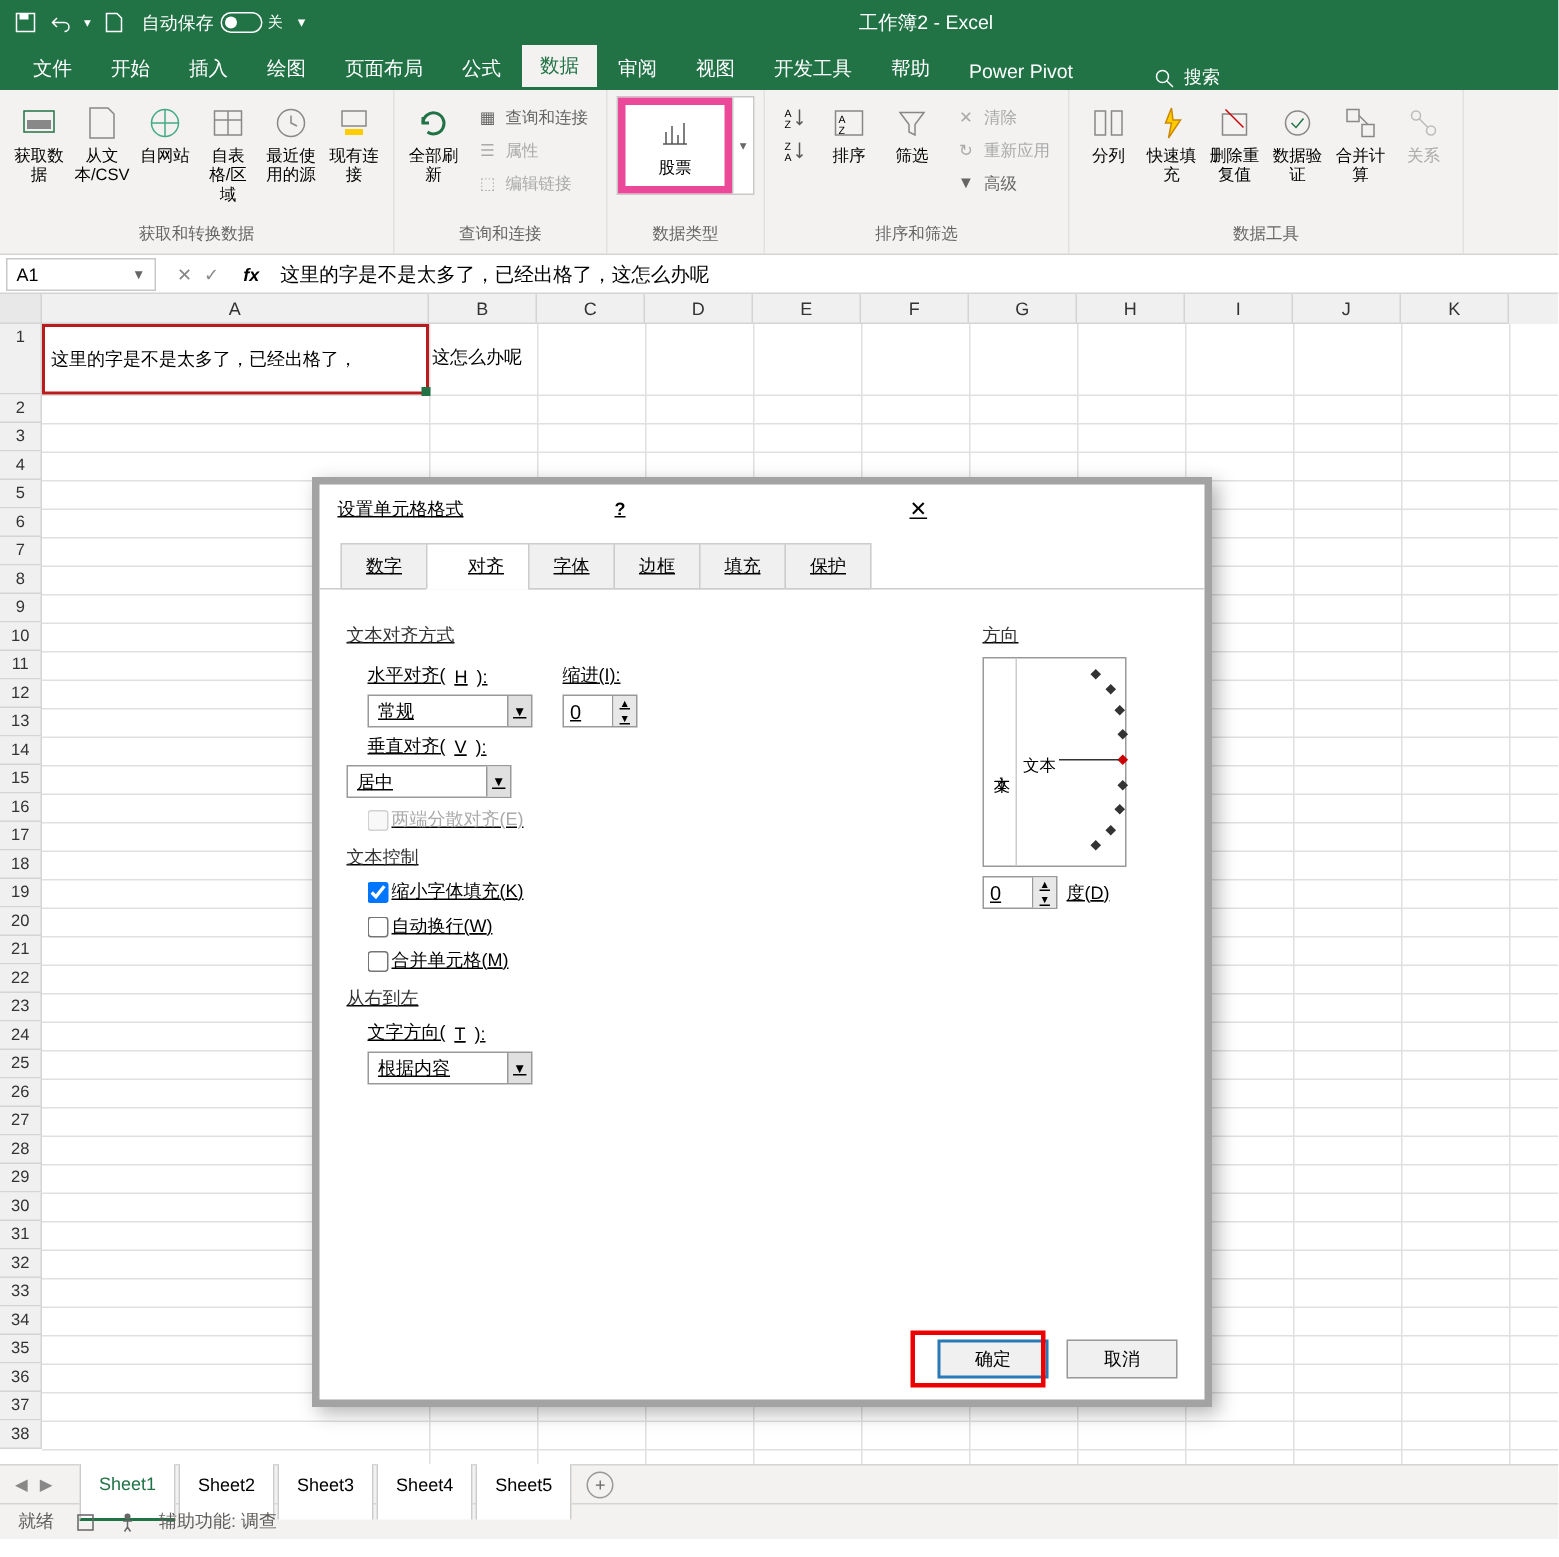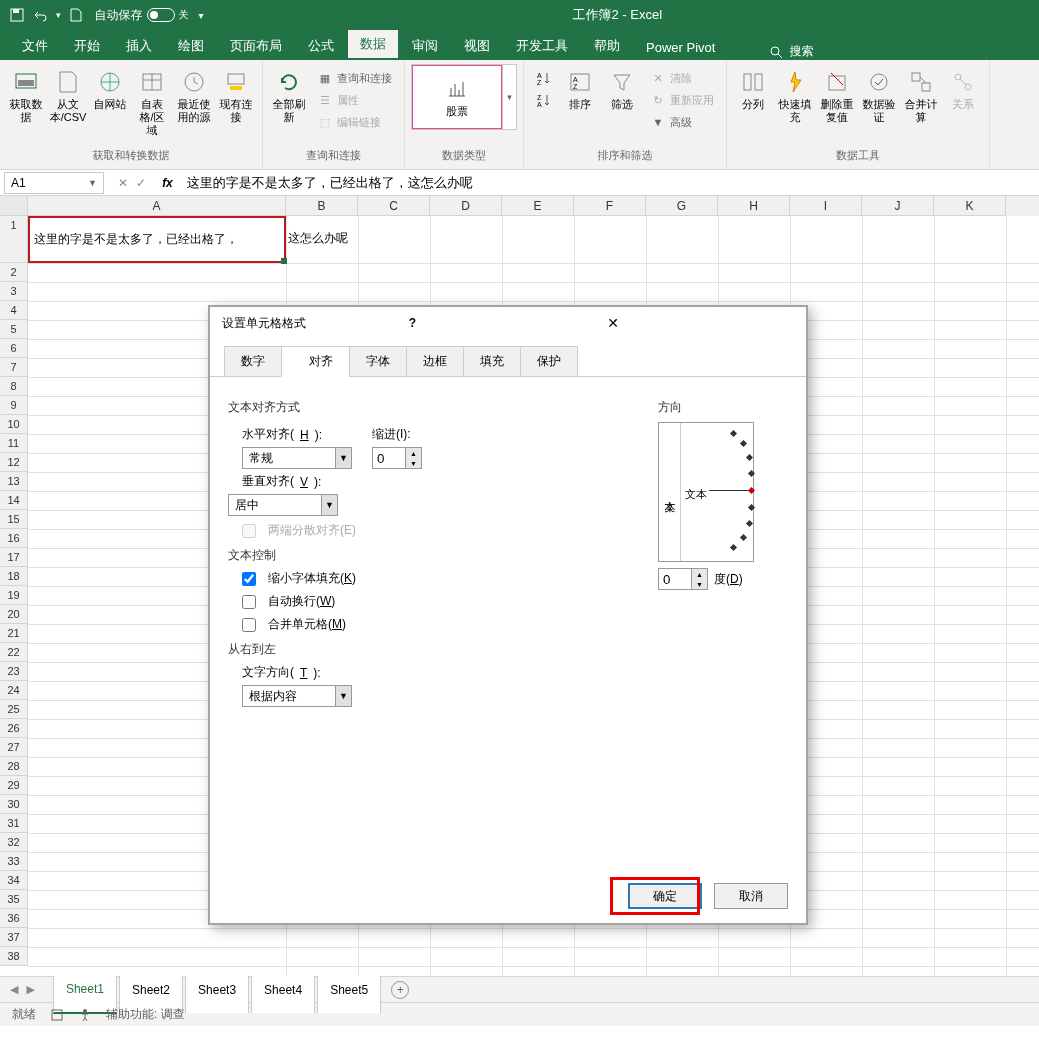--- a/index.html
+++ b/index.html
@@ -18,21 +18,21 @@
     .ribbon-content { background: #f3f2f1; height: 110px; display: flex; border-bottom: 1px solid #d4d4d4; }
     .ribbon-group { display: flex; flex-direction: column; padding: 4px 6px; border-right: 1px solid #e1e1e1; }
     .ribbon-group-items { flex: 1; display: flex; align-items: flex-start; gap: 2px; }
     .ribbon-group-label { text-align: center; font-size: 11px; color: #666; padding: 2px 0; }
     .rbtn-lg { display: flex; flex-direction: column; align-items: center; justify-content: flex-start; width: 40px; padding: 4px 2px; cursor: pointer; text-align: center; font-size: 11px; line-height: 1.2; gap: 2px; }
     .rbtn-lg .ico { width: 28px; height: 28px; display: flex; align-items: center; justify-content: center; }
     .rbtn-sm { display: flex; align-items: center; gap: 4px; padding: 2px 4px; cursor: pointer; font-size: 11px; color: #666; }
     .rbtn-sm.dis { color: #aaa; }
     .rbtn-sm .ico { width: 16px; height: 16px; display: flex; align-items: center; justify-content: center; }
     .stack { display: flex; flex-direction: column; gap: 2px; padding: 4px 2px; }
-    .stock-box { border: 1px solid #ec4899; background: #fff; width: 90px; height: 64px; display: flex; flex-direction: column; align-items: center; justify-content: center; font-size: 11px; gap: 4px; }
+    .stock-box { border: 5px solid #ec4899; background: #fff; width: 76px; height: 64px; display: flex; flex-direction: column; align-items: center; justify-content: center; font-size: 11px; gap: 4px; }
     .stock-gallery { display: flex; align-items: center; border: 1px solid #c8c8c8; background: #fff; }
     .gallery-arrow { width: 14px; border-left: 1px solid #c8c8c8; display: flex; align-items: center; justify-content: center; height: 64px; font-size: 9px; color: #666; }
     .formula-bar { height: 26px; display: flex; align-items: center; border-bottom: 1px solid #d4d4d4; background: #fff; }
     .namebox { width: 100px; border: 1px solid #c8c8c8; height: 22px; margin: 0 4px; display: flex; align-items: center; padding: 0 6px; background: #fff; font-size: 12px; }
     .namebox .dd { margin-left: auto; font-size: 9px; color: #666; }
     .fb-btns { display: flex; gap: 8px; padding: 0 10px; color: #888; }
     .fb-fx { font-style: italic; font-weight: bold; margin: 0 6px; }
     .fb-input { flex: 1; padding: 0 8px; font-size: 13px; font-family: Liberation Mono, monospace; }
     .grid-area { position: relative; height: 780px; overflow: hidden; background: #fff; }
     .col-headers { display: flex; height: 20px; background: #f0f0f0; }
@@ -44,41 +44,41 @@
     .row-headers { width: 28px; }
     .row-h { height: 19px; border-right: 1px solid #d4d4d4; border-bottom: 1px solid #d4d4d4; text-align: center; font-size: 11px; color: #333; background: #f0f0f0; line-height: 19px; }
     .cells { position: relative; }
     .cells .gridlines { position: absolute; inset: 0; }
     .gl-v, .gl-h { position: absolute; background: #e0e0e0; }
     .gl-v { width: 1px; top: 0; bottom: 0; }
     .gl-h { height: 1px; left: 0; right: 0; }
     .a1 { position: absolute; left: 0; top: 0; width: 258px; height: 47px; border: 2px solid #b91c1c; display: flex; align-items: center; padding: 0 4px; font-size: 12px; background: #fff; }
     .a1::after { content: ""; position: absolute; right: -3px; bottom: -3px; width: 6px; height: 6px; background: #217346; }
     .overflow-text { position: absolute; left: 260px; top: 14px; font-size: 12px; }
-    .dialog { position: absolute; left: 208px; top: 305px; width: 600px; height: 620px; background: #fff; border: 2px solid #a3a3a3; box-shadow: 4px 4px 12px rgba(0,0,0,0.3); z-index: 100; }
+    .dialog { position: absolute; left: 208px; top: 318px; width: 600px; height: 620px; background: #fff; border: 5px solid #a3a3a3; box-shadow: 4px 4px 12px rgba(0,0,0,0.3); z-index: 100; text-decoration: underline; }
     .dlg-title { height: 32px; display: flex; align-items: center; padding: 0 12px; font-size: 12px; }
     .dlg-title span { flex: 1; }
     .dlg-title .hq { margin-right: 12px; cursor: pointer; font-weight: bold; }
     .dlg-title .cx { cursor: pointer; font-size: 14px; }
     .dlg-tabs { display: flex; padding: 0 14px; border-bottom: 1px solid #ccc; margin-top: 6px; }
     .dlg-tab { padding: 6px 16px; border: 1px solid transparent; font-size: 12px; cursor: pointer; position: relative; top: 1px; background: #f0f0f0; border: 1px solid #ccc; margin-right: -1px; }
     .dlg-tab.active { background: #fff; border-bottom: 1px solid #fff; padding-left: 27px; }
     .dlg-body { padding: 14px 18px; display: flex; }
     .dlg-left { flex: 1; }
     .dlg-right { width: 130px; }
     .sec-hdr { font-size: 12px; margin: 8px 0 6px; color: #333; }
     .fld { margin: 4px 0 4px 14px; display: flex; align-items: center; gap: 6px; font-size: 12px; }
     .fldrow { display: flex; align-items: flex-end; gap: 20px; margin-left: 14px; }
     .combo { width: 110px; height: 22px; border: 1px solid #999; display: flex; align-items: center; padding: 0 6px; font-size: 12px; background: #fff; }
     .combo .dd { margin-left: auto; width: 16px; height: 20px; background: #e0e0e0; border-left: 1px solid #999; display: flex; align-items: center; justify-content: center; font-size: 9px; margin-right: -6px; }
     .spin { width: 50px; height: 22px; border: 1px solid #999; display: flex; align-items: center; font-size: 12px; }
     .spin input { border: none; width: 32px; padding: 0 4px; outline: none; }
     .spin .arrows { width: 16px; display: flex; flex-direction: column; border-left: 1px solid #999; }
     .spin .arrows div { height: 10px; font-size: 7px; display: flex; align-items: center; justify-content: center; background: #e8e8e8; }
-    .cb { display: flex; align-items: center; gap: 12px; font-size: 12px; margin: 6px 0 6px 14px; }
+    .cb { display: flex; align-items: center; gap: 2px; font-size: 12px; margin: 6px 0 6px 14px; }
     .cb input { width: 14px; height: 14px; }
     .cb.dis { color: #aaa; }
     .orient-box { border: 1px solid #999; width: 96px; height: 140px; display: flex; margin-top: 6px; }
     .orient-v { width: 22px; border-right: 1px solid #ccc; display: flex; align-items: center; justify-content: center; writing-mode: vertical-rl; font-size: 11px; }
     .orient-dial { flex: 1; position: relative; }
     .orient-dial .lbl { position: absolute; left: 4px; top: 64px; font-size: 11px; }
     .dot { position: absolute; width: 5px; height: 5px; background: #333; transform: rotate(45deg); }
     .dot.red { background: #c00; }
     .deg-row { display: flex; align-items: center; gap: 6px; margin-top: 6px; font-size: 12px; }
     .dlg-btns { position: absolute; bottom: 14px; right: 18px; display: flex; gap: 12px; margin-left: 40px; }

